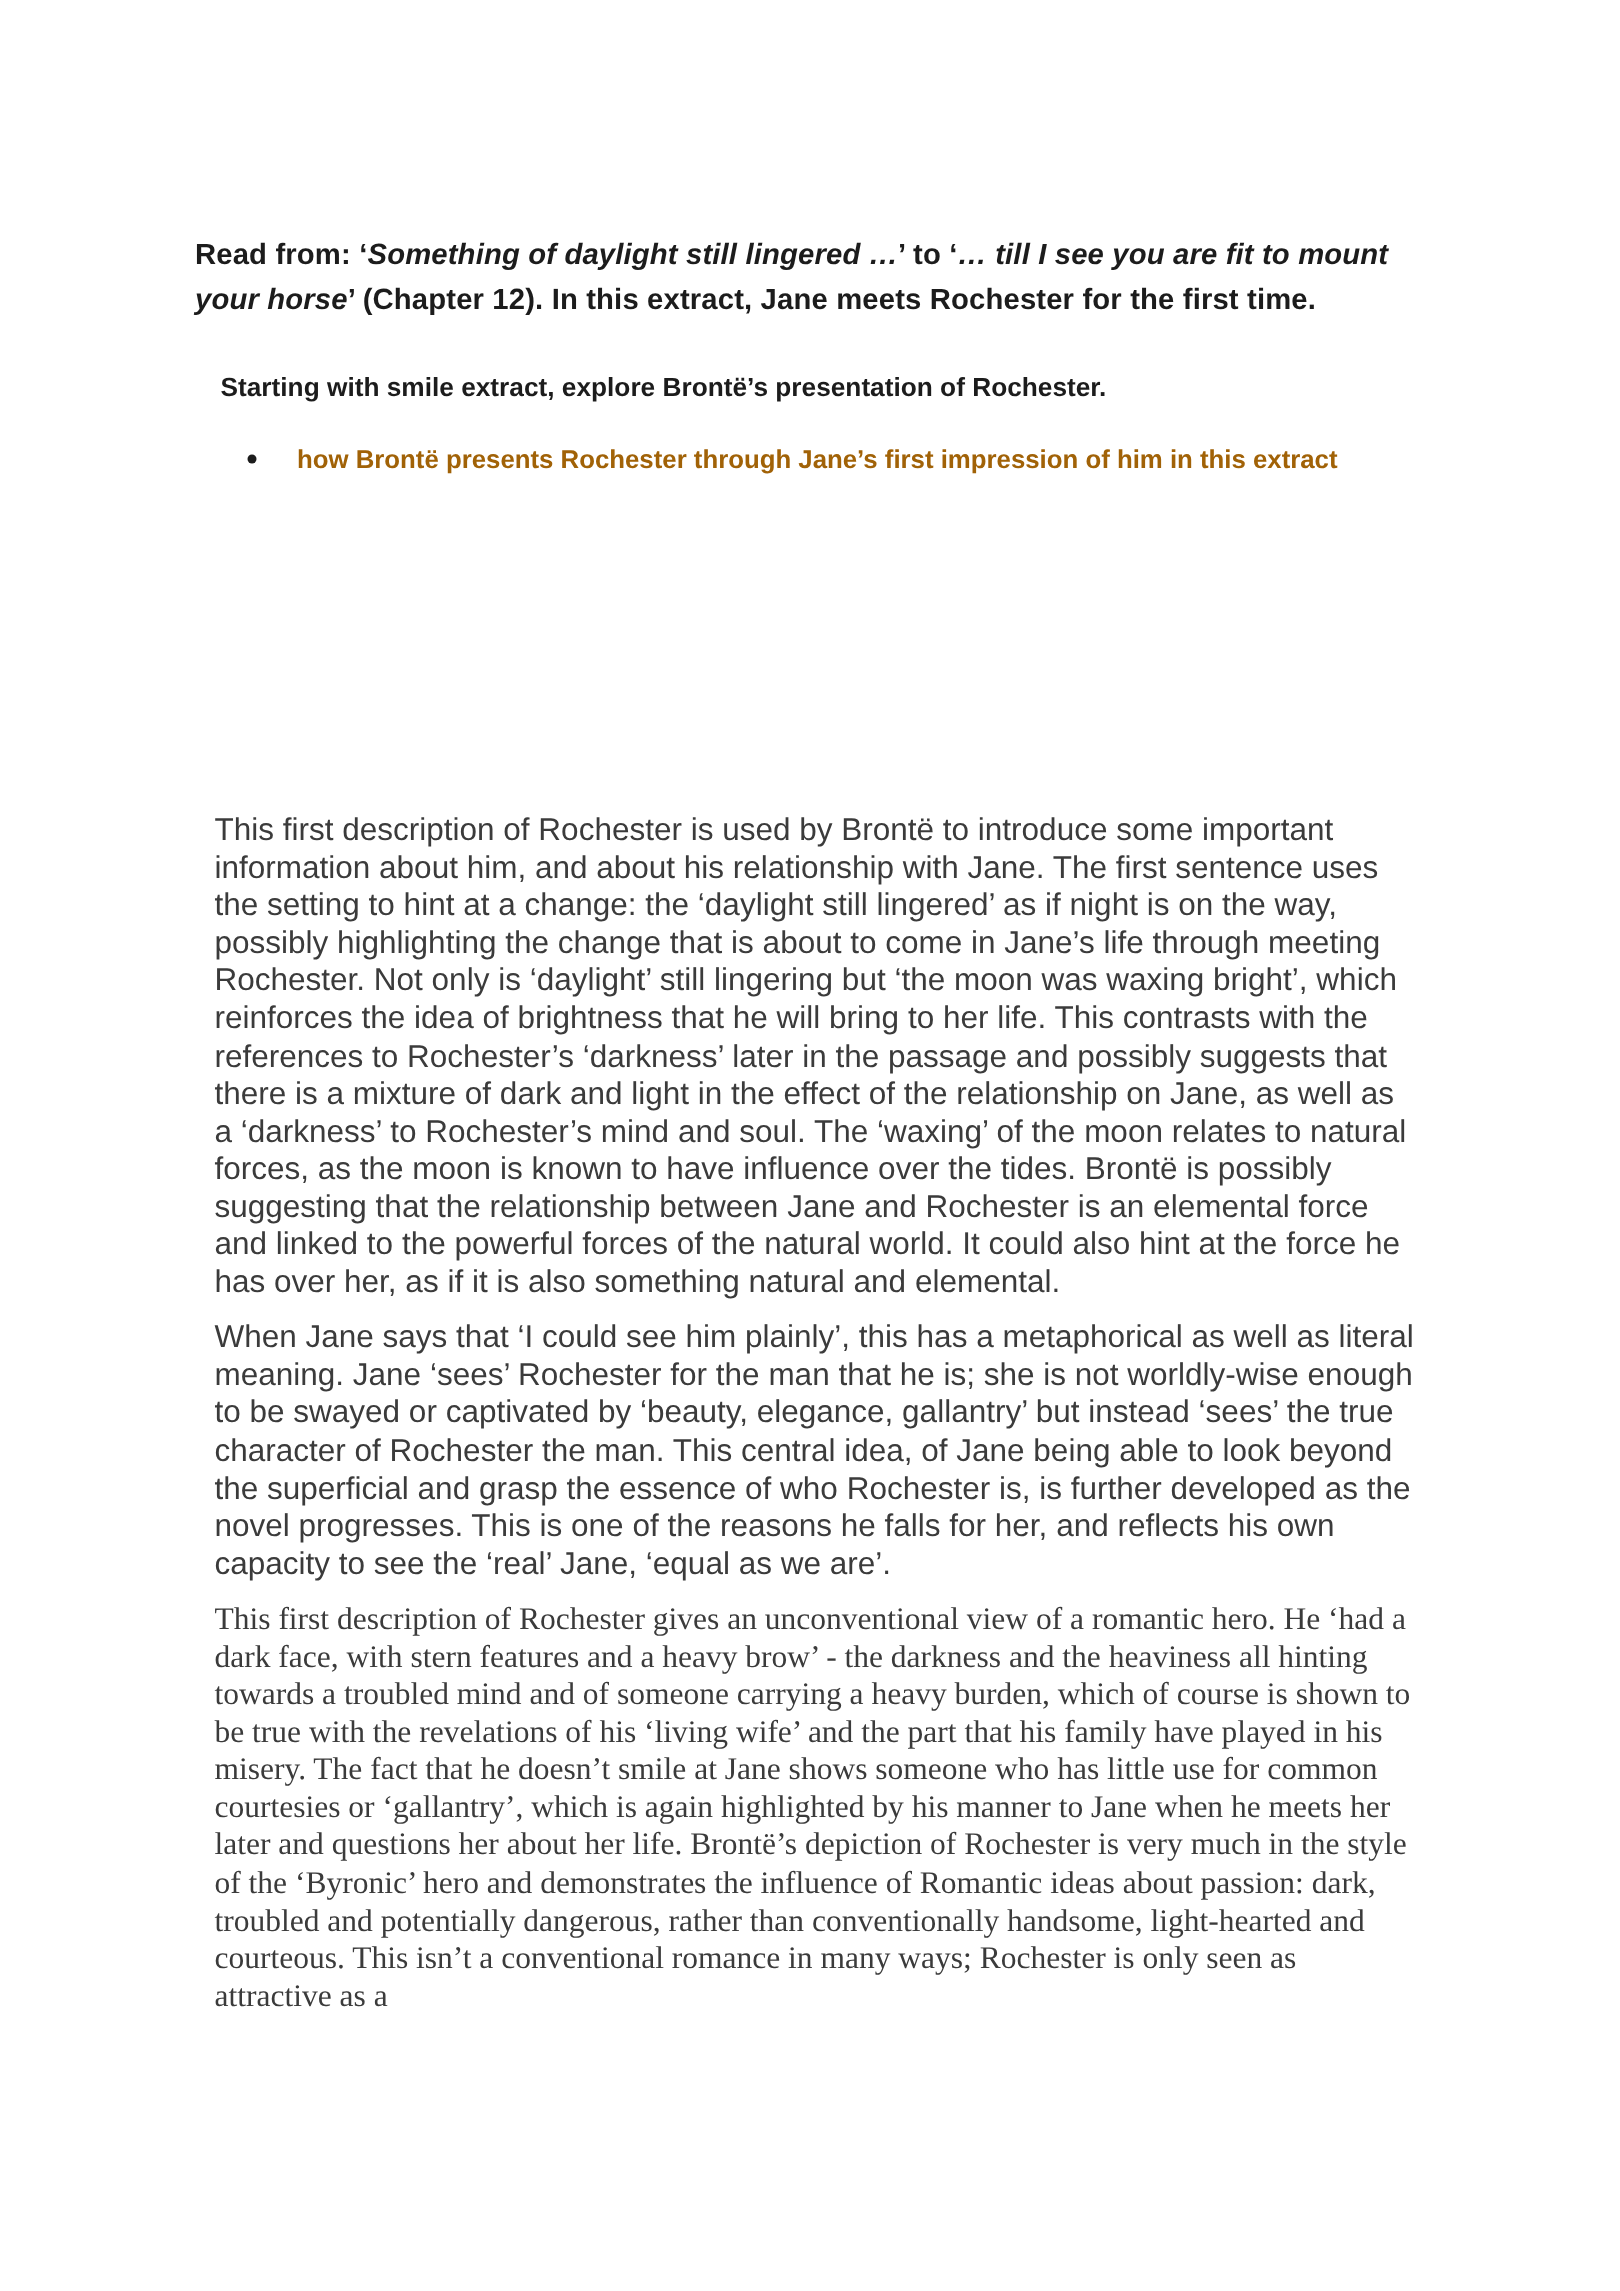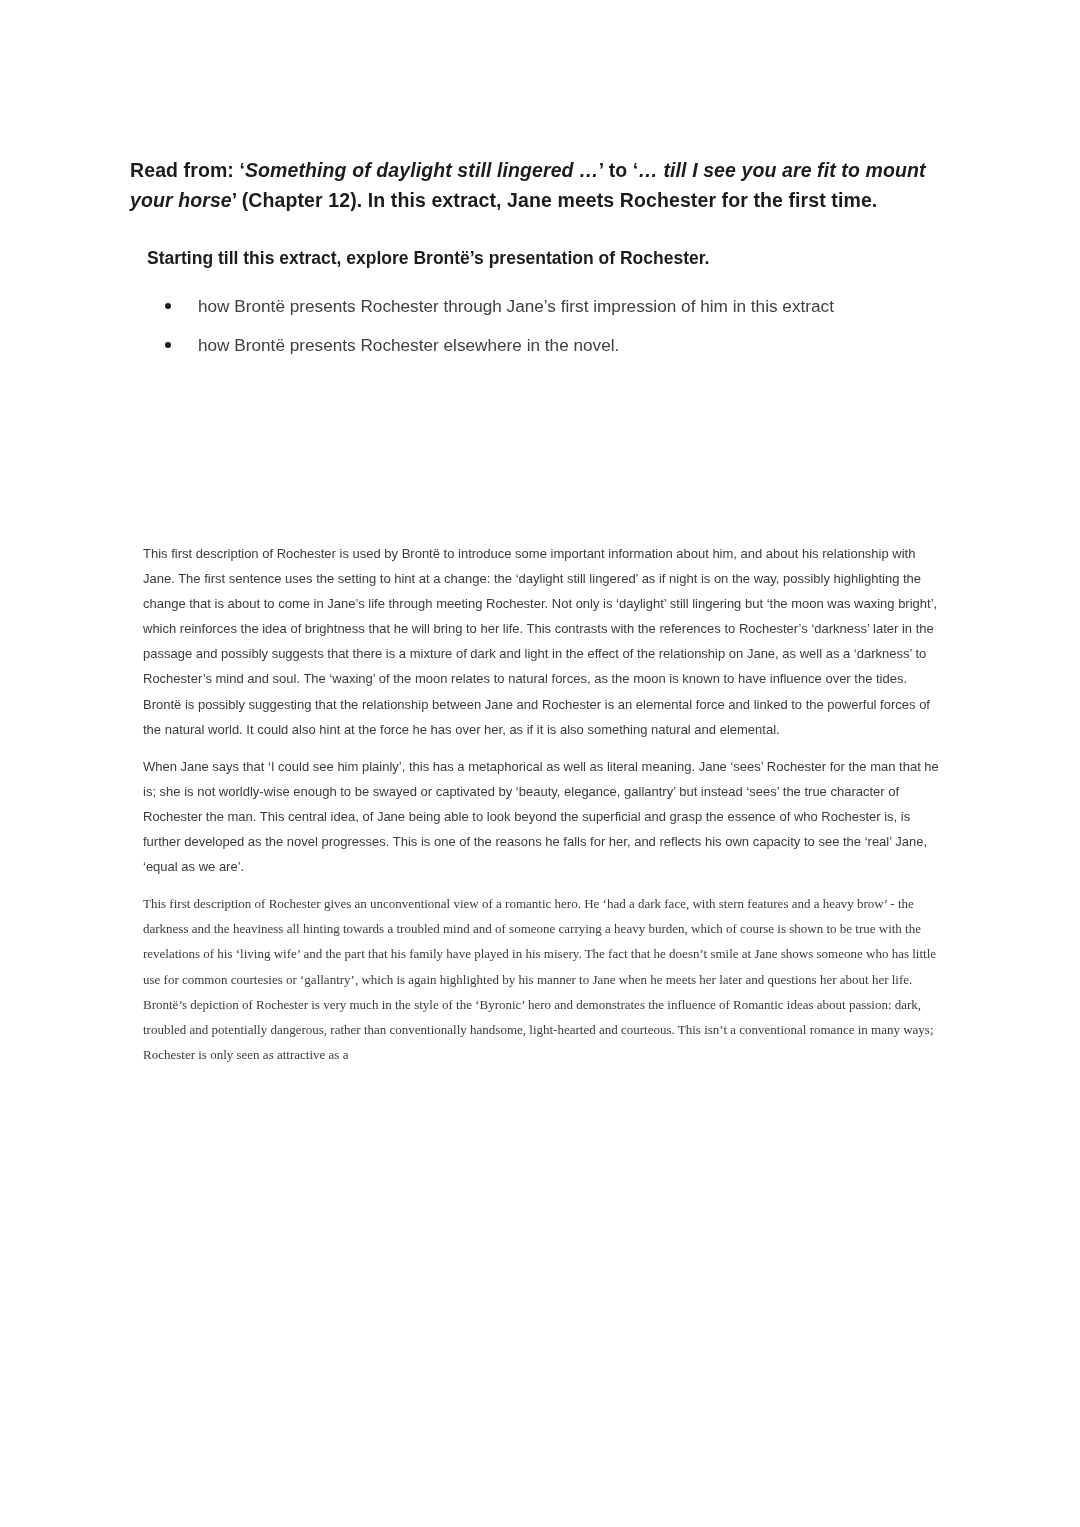--- a/index.html
+++ b/index.html
@@ -61,22 +61,22 @@
   .bullet-list {
     margin: 22px 0 0 0;
     padding: 0;
     list-style: none;
   }
   .bullet-list li {
     position: relative;
     padding-left: 68px;
     font-size: 17.2px;
     line-height: 25px;
-    font-weight: normal;
-    color: #404040;
+    font-weight: bold;
+    color: #a16207;
     margin-bottom: 14px;
   }
   .bullet-list li .dot {
     position: absolute;
     left: 35px;
     top: 9px;
     width: 6px;
     height: 6px;
     background: #1c1c1c;
     border-radius: 50%;
@@ -85,44 +85,43 @@
 
   
   .essay-body {
     position: absolute;
     left: 143px;
     top: 541px;
     width: 803px;
   }
   .essay-body p {
     margin: 0 0 12px 0;
-    font-size: 13px;
+    font-size: 21px;
     line-height: 25.1px;
     color: #3b3b3b;
     text-align: left;
   }
   .essay-body p:last-child {
     margin-bottom: 0;
     font-family: Liberation Serif, serif;
   }
 </style>
 </head>
 <body>
 
 <div class="page">
 
   <div class="question-block">
 
     <p class="task-heading"><span>Read from: </span><span class="upright">‘</span><span class="ital">Something of daylight still lingered …</span><span class="upright">’</span><span class="upright"> to </span><span class="upright">‘</span><span class="ital">… till I see you are fit to mount your horse</span><span class="upright">’</span><span class="upright"> (Chapter 12). In this extract, Jane meets Rochester for the first time.</span></p>
 
-    <p class="instruction first">Starting till this extract, explore Brontë’s presentation of Rochester.</p>
+    <p class="instruction first">Starting with smile extract, explore Brontë’s presentation of Rochester.</p>
 
     <ul class="bullet-list">
       <li><span class="dot"></span><span>how Brontë presents Rochester through Jane’s first impression of him in this extract</span></li>
-      <li><span class="dot"></span><span>how Brontë presents Rochester elsewhere in the novel.</span></li>
     </ul>
 
   </div>
 
   <div class="essay-body">
     <p>This first description of Rochester is used by Brontë to introduce some important information about him, and about his relationship with Jane. The first sentence uses the setting to hint at a change: the ‘daylight still lingered’ as if night is on the way, possibly highlighting the change that is about to come in Jane’s life through meeting Rochester. Not only is ‘daylight’ still lingering but ‘the moon was waxing bright’, which reinforces the idea of brightness that he will bring to her life. This contrasts with the references to Rochester’s ‘darkness’ later in the passage and possibly suggests that there is a mixture of dark and light in the effect of the relationship on Jane, as well as a ‘darkness’ to Rochester’s mind and soul. The ‘waxing’ of the moon relates to natural forces, as the moon is known to have influence over the tides. Brontë is possibly suggesting that the relationship between Jane and Rochester is an elemental force and linked to the powerful forces of the natural world. It could also hint at the force he has over her, as if it is also something natural and elemental.</p>
     <p>When Jane says that ‘I could see him plainly’, this has a metaphorical as well as literal meaning. Jane ‘sees’ Rochester for the man that he is; she is not worldly-wise enough to be swayed or captivated by ‘beauty, elegance, gallantry’ but instead ‘sees’ the true character of Rochester the man. This central idea, of Jane being able to look beyond the superficial and grasp the essence of who Rochester is, is further developed as the novel progresses. This is one of the reasons he falls for her, and reflects his own capacity to see the ‘real’ Jane, ‘equal as we are’.</p>
     <p>This first description of Rochester gives an unconventional view of a romantic hero. He ‘had a dark face, with stern features and a heavy brow’ - the darkness and the heaviness all hinting towards a troubled mind and of someone carrying a heavy burden, which of course is shown to be true with the revelations of his ‘living wife’ and the part that his family have played in his misery. The fact that he doesn’t smile at Jane shows someone who has little use for common courtesies or ‘gallantry’, which is again highlighted by his manner to Jane when he meets her later and questions her about her life. Brontë’s depiction of Rochester is very much in the style of the ‘Byronic’ hero and demonstrates the influence of Romantic ideas about passion: dark, troubled and potentially dangerous, rather than conventionally handsome, light-hearted and courteous. This isn’t a conventional romance in many ways; Rochester is only seen as attractive as a</p>
   </div>
 

